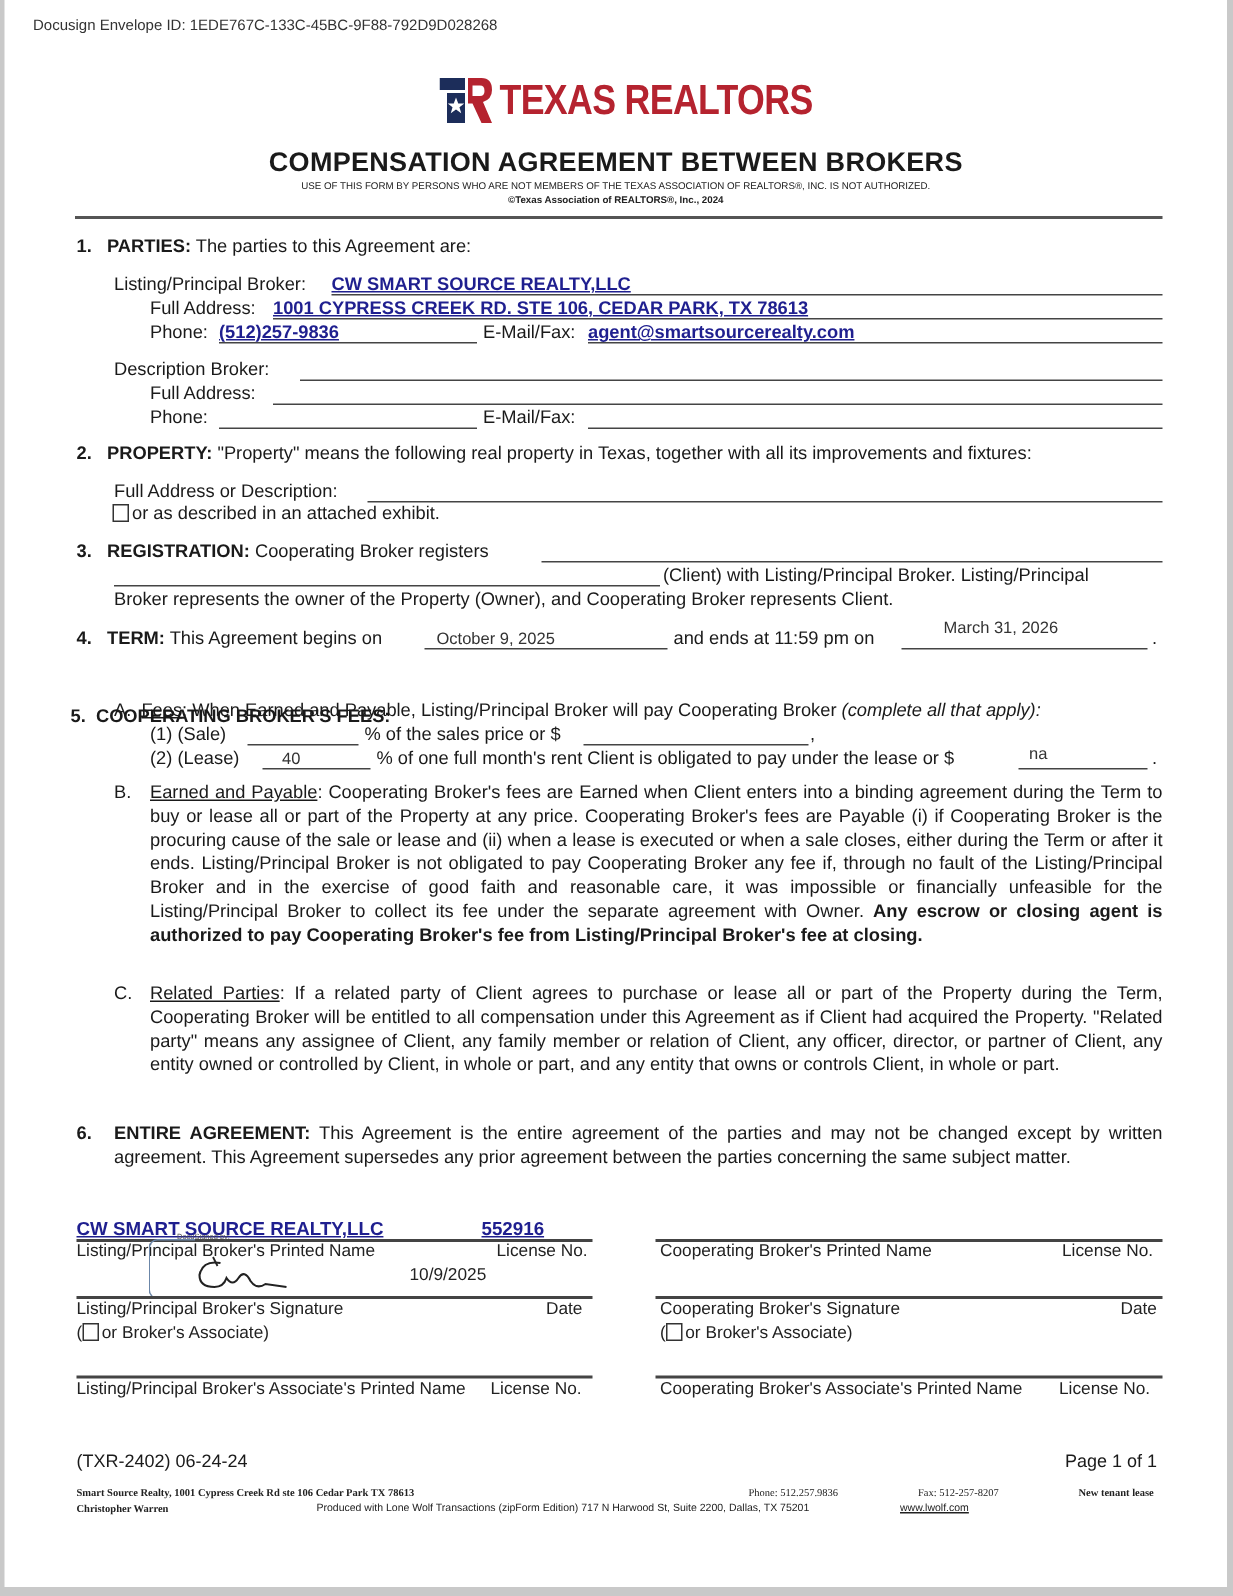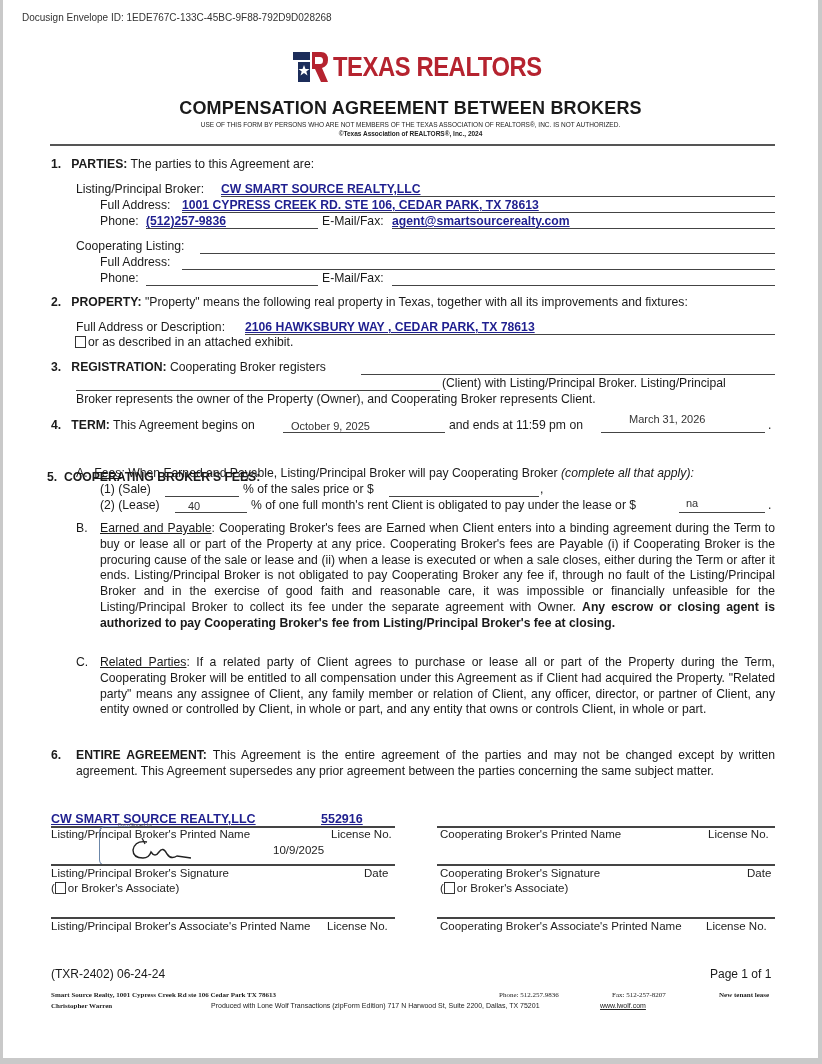--- a/index.html
+++ b/index.html
@@ -65,36 +65,35 @@
   <div class="abs t fill" style="left:179px;top:198px;">1001 CYPRESS CREEK RD. STE 106, CEDAR PARK, TX  78613</div>
   <div class="line" style="left:179px;top:212px;width:593px;"></div>
 
   <div class="abs t" style="left:97px;top:214px;">Phone:</div>
   <div class="abs t fill" style="left:143px;top:214px;">(512)257-9836</div>
   <div class="line" style="left:143px;top:228px;width:172px;"></div>
   <div class="abs t" style="left:319px;top:214px;">E-Mail/Fax:</div>
   <div class="abs t fill" style="left:389px;top:214px;">agent@smartsourcerealty.com</div>
   <div class="line" style="left:389px;top:228px;width:383px;"></div>
 
-  <div class="abs t" style="left:73px;top:239px;">Cooperating Listing:</div>
+  <div class="abs t" style="left:73px;top:239px;">Description Broker:</div>
   <div class="abs t" style="left:197px;top:239px;width:575px;height:14px;border-bottom:1px solid #444;"></div>
   <div class="abs t" style="left:97px;top:255px;">Full Address:</div>
   <div class="abs t" style="left:179px;top:255px;width:593px;height:14px;border-bottom:1px solid #444;"></div>
   <div class="abs t" style="left:97px;top:271px;">Phone:</div>
   <div class="abs t" style="left:143px;top:271px;width:172px;height:14px;border-bottom:1px solid #444;"></div>
   <div class="abs t" style="left:319px;top:271px;">E-Mail/Fax:</div>
   <div class="abs t" style="left:389px;top:271px;width:383px;height:14px;border-bottom:1px solid #444;"></div>
 
   <div class="abs t" style="left:48px;top:295px;">
     <span class="b">2.</span>&nbsp;&nbsp;
     <span class="b">PROPERTY:</span>
     <span>"Property" means the following real property in Texas, together with all its improvements and fixtures:</span>
   </div>
   <div class="abs t" style="left:73px;top:320px;">Full Address or Description:</div>
-  <div class="abs t fill" style="left:242px;top:320px;">2106 HAWKSBURY WAY , CEDAR PARK, TX  78613</div>
   <div class="line" style="left:242px;top:334px;width:530px;"></div>
   <div class="abs t" style="left:72px;top:335px;">
     <span class="cb"></span><span>or as described in an attached exhibit.</span>
   </div>
 
   <div class="abs t" style="left:48px;top:360px;">
     <span class="b">3.</span>&nbsp;&nbsp;
     <span class="b">REGISTRATION:</span>
     <span>Cooperating Broker registers</span>
   </div>

